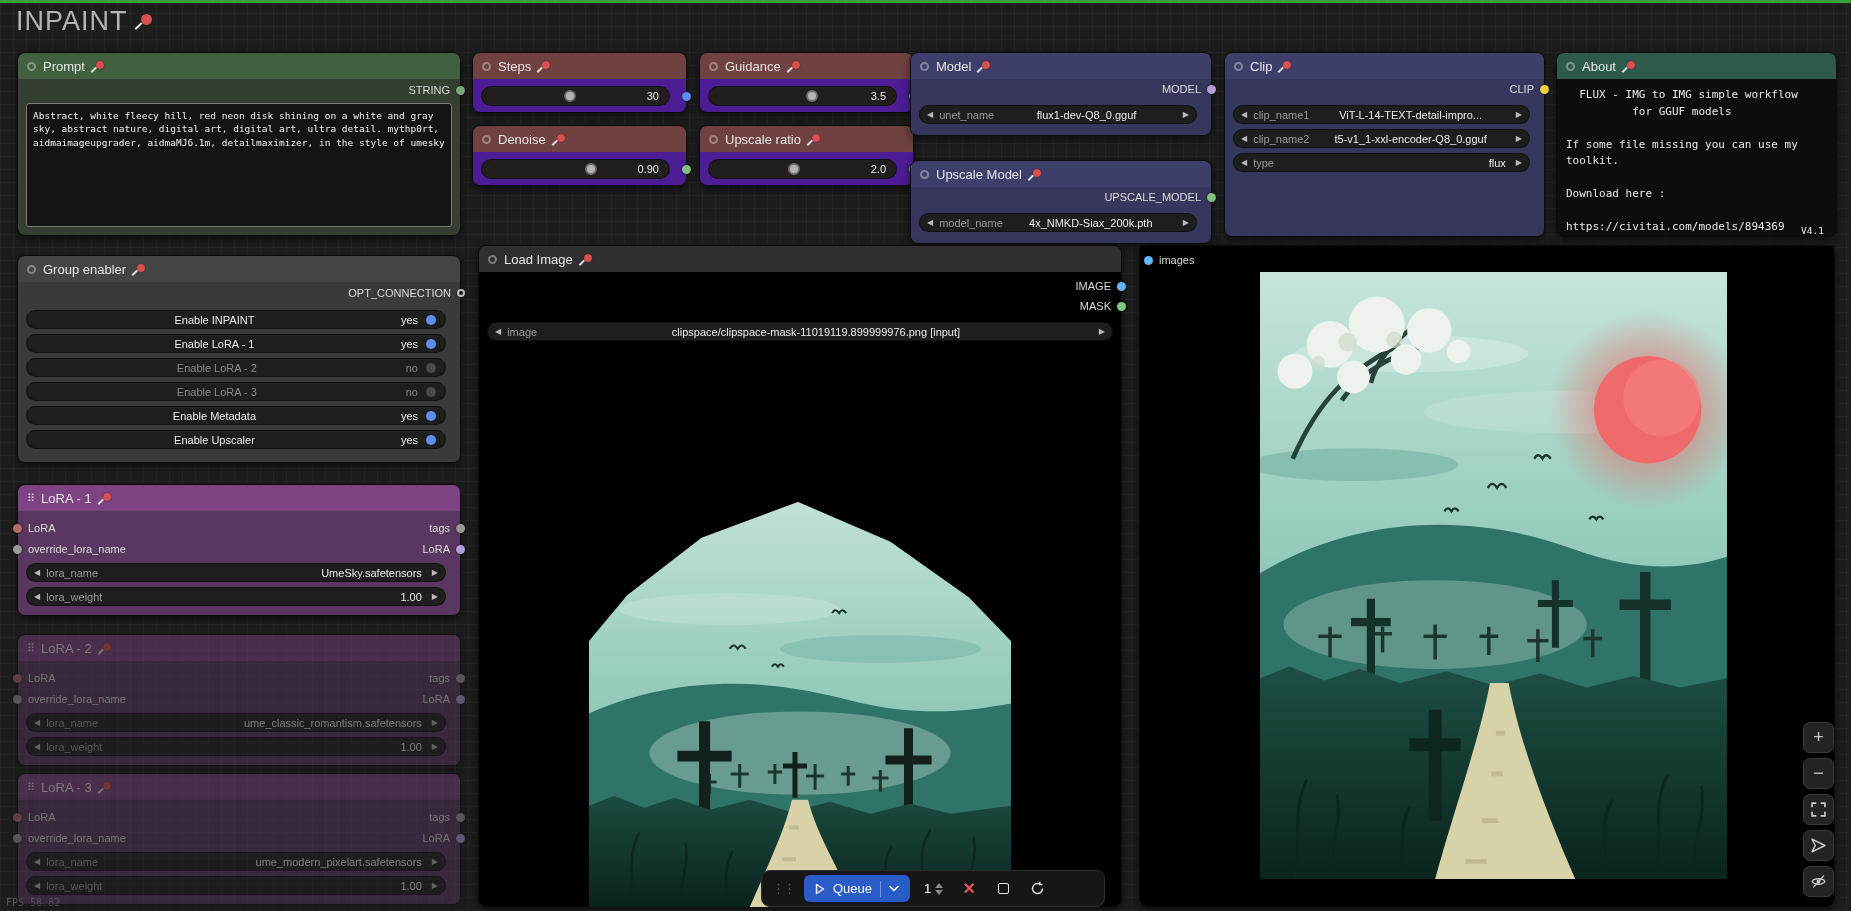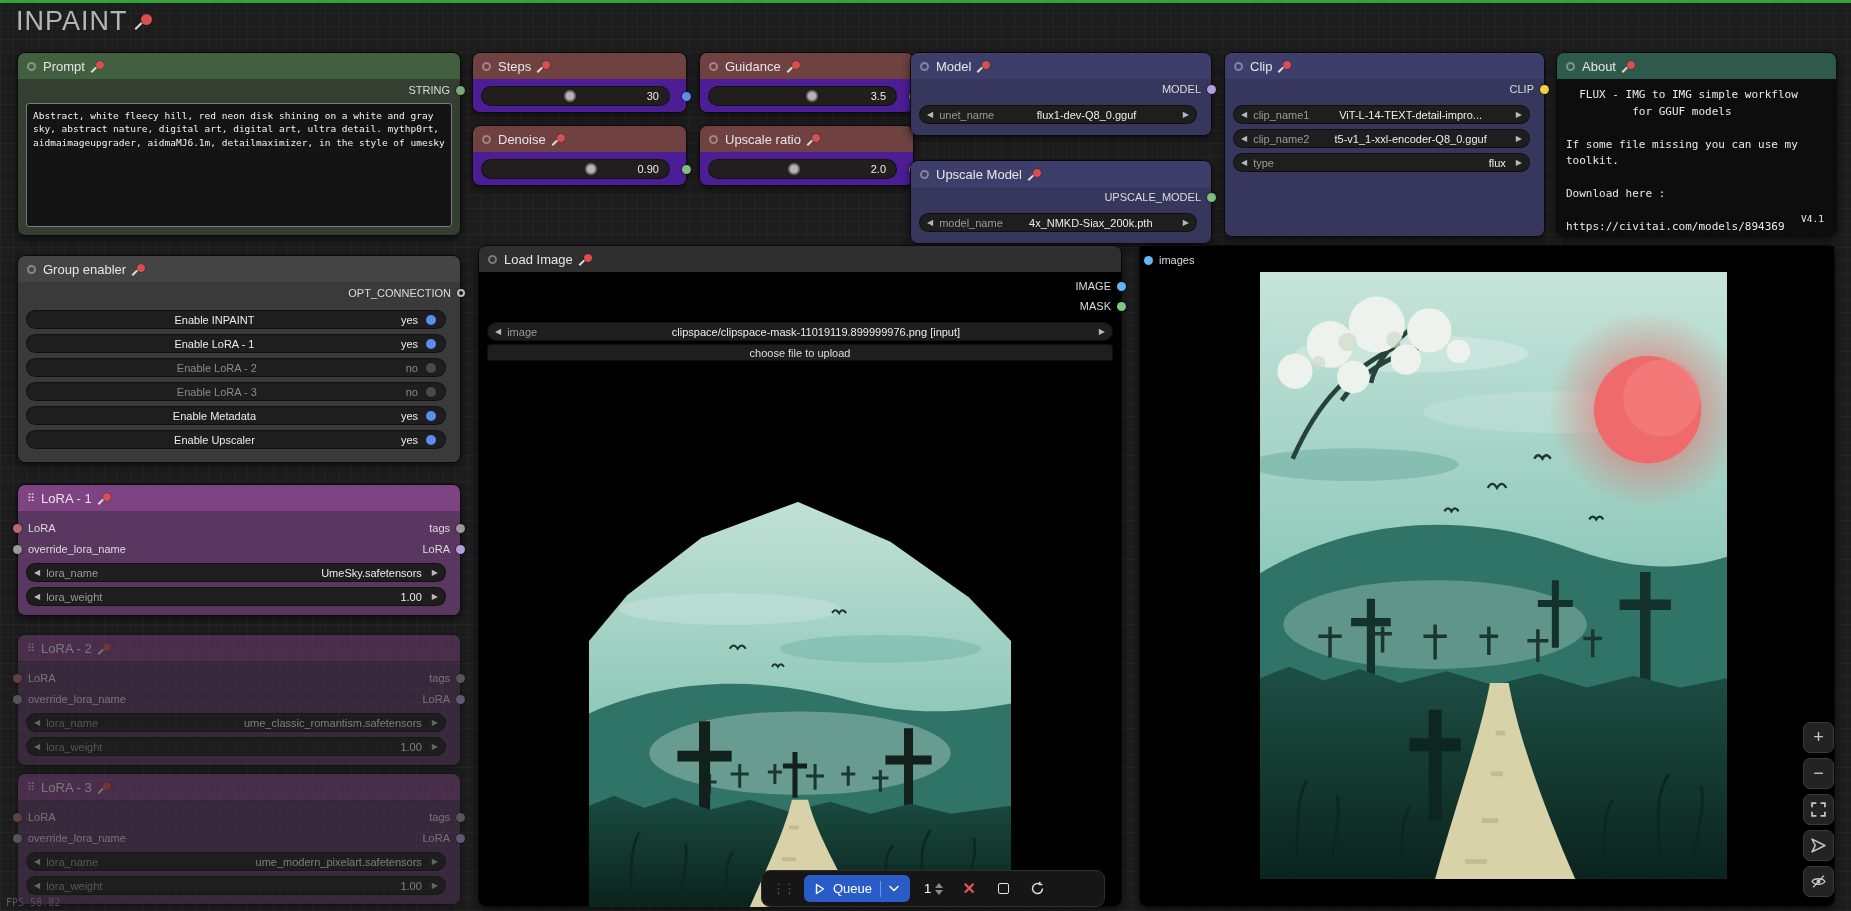--- a/index.html
+++ b/index.html
@@ -64,21 +64,21 @@
   .slider .s-value { position:absolute; right:10px; top:3px; font-size:11px; color:#ececec; }
 
   
   .prompt-text { position:absolute; left:8px; right:8px; top:24px; bottom:8px; background:#141414; color:#f2f2f2;
     border:1px solid #7a7a7a; border-radius:3px; resize:none; font-family:"DejaVu Sans Mono", monospace;
     font-size:9.5px; line-height:1.4; padding:5px 6px; outline:none; }
 
   
   .about-body { position:absolute; inset:0; background:#0d0d0d; border-radius:0 0 7px 7px;
     font-family:"DejaVu Sans Mono", monospace; font-size:11px; color:#eaeaea; padding:8px 9px; white-space:pre-wrap; line-height:1.5; }
-  .about-version { position:absolute; right:12px; bottom:12px; font-family:"DejaVu Sans Mono", monospace; font-size:9.5px; color:#eaeaea; }
+  .about-version { position:absolute; right:12px; bottom:0; font-family:"DejaVu Sans Mono", monospace; font-size:9.5px; color:#eaeaea; }
 
   
   .toggle-row { position:absolute; left:8px; right:14px; height:19px; border-radius:10px; background:#1e1e1e;
     border:1px solid rgba(0,0,0,.45); display:flex; align-items:center; gap:8px; padding:0 9px; font-size:11px; }
   .toggle-row .t-label { flex:1; color:#ececec; }
   .toggle-row .t-value { color:#ececec; }
   .toggle-row .t-dot { width:10px; height:10px; border-radius:50%; background:#5b8def; flex:0 0 auto; }
   .toggle-row.off .t-label, .toggle-row.off .t-value { color:#8a8a8a; }
   .toggle-row.off .t-dot { background:#4a4a4a; }
 
@@ -466,23 +466,20 @@
     </div>
     <div class="slot out" style="top:26px">
       <span class="slot-label">MASK</span>
       <span class="slot-dot" style="background:#81c784"></span>
     </div>
     <div class="widget" style="top:50px; right:8px">
       <span class="arr">◀</span>
       <span class="w-label">image</span>
       <span class="w-value center">clipspace/clipspace-mask-11019119.899999976.png [input]</span>
       <span class="arr">▶</span>
-    </div>
-    <div class="widget button" style="top:72px; right:8px; height:17px; border-radius:4px;">
-      <span>choose file to upload</span>
     </div>
 
     <div class="load-preview" style="left:110px; top:218px; width:422px; height:417px;">
       <svg class="scene" viewBox="0 0 420 420" preserveAspectRatio="none">
         <defs>
           <linearGradient id="skyL" x1="0" y1="0" x2="0" y2="1">
             <stop offset="0" stop-color="#c4e2d7"></stop>
               <stop offset="0.55" stop-color="#8ec8b8"></stop>
               <stop offset="1" stop-color="#6bb2a1"></stop>
           </linearGradient>

